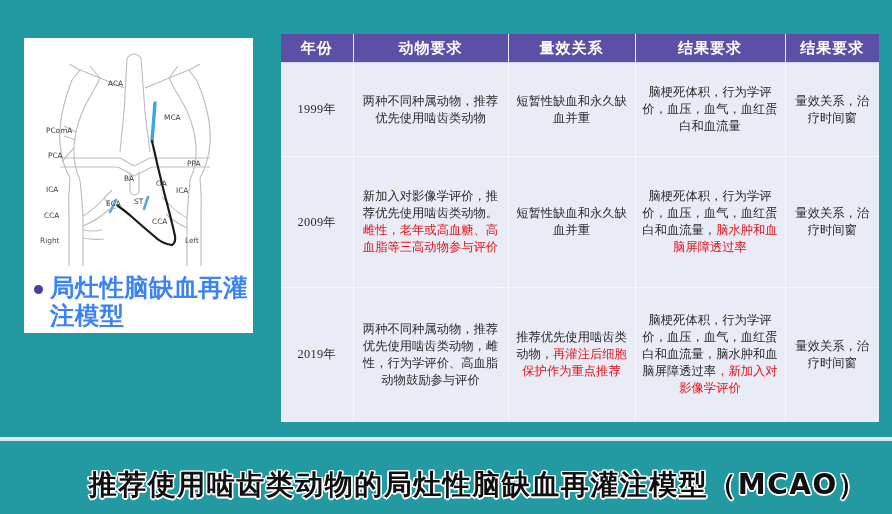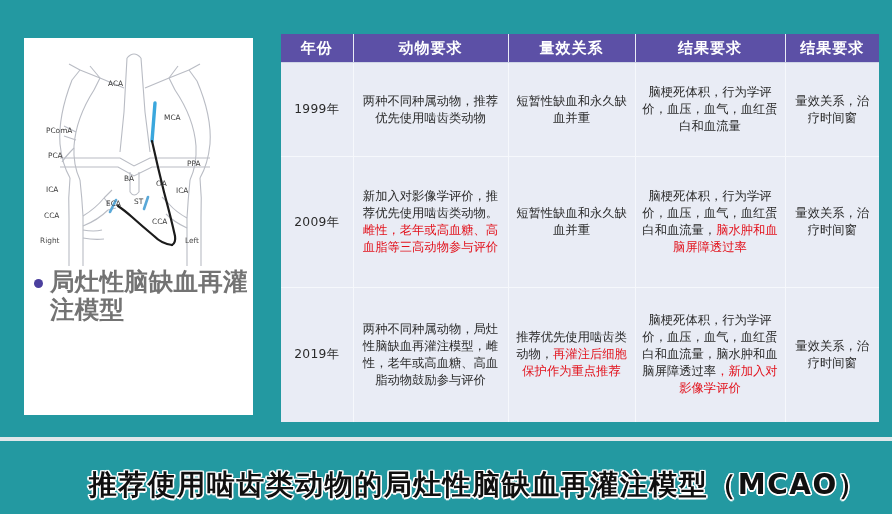--- a/index.html
+++ b/index.html
@@ -20,39 +20,39 @@
     background: #2399a1;
     overflow: hidden;
   }
 
   
   #left-card {
     position: absolute;
     left: 24px;
     top: 38px;
     width: 229px;
-    height: 377px;
+    height: 295px;
     background: #ffffff;
     box-sizing: border-box;
   }
   #diagram-wrap {
     position: absolute;
     left: 0;
     top: 2px;
     width: 229px;
     height: 228px;
   }
   #diagram-wrap svg { display: block; }
 
   #bullets {
     position: absolute;
     left: 8px;
-    top: 230px;
+    top: 236px;
     width: 221px;
-    color: #737373;
+    color: #3b82f6;
     font-family: "DejaVu Sans", "Liberation Sans", sans-serif;
     font-weight: 700;
     font-size: 24.5px;
     line-height: 1.14;
   }
   .bullet-row {
     display: flex;
     align-items: flex-start;
     margin: 0 0 1px 0;
   }
@@ -106,20 +106,21 @@
     vertical-align: middle;
     padding: 8px 5px;
     border-right: 1px solid #f6f8fc;
     border-bottom: 1px solid #f6f8fc;
   }
   table.req-table td:last-child { border-right: none; }
   table.req-table tr:last-child td { border-bottom: none; }
   td.year-cell {
     font-size: 13.5px;
     letter-spacing: 0.3px;
+    font-family: Liberation Serif, serif;
   }
   .red { color: #e2121c; font-weight: 400; }
 
   
   #banner-line {
     position: absolute;
     left: 0;
     top: 437px;
     width: 892px;
     height: 4px;
@@ -315,21 +316,21 @@
         </tr>
         <tr style="height:131px">
           <td class="year-cell">2009年</td>
           <td><span>新加入对影像学评价，推荐优先使用啮齿类动物。</span><span class="red">雌性，老年或高血糖、高血脂等三高动物参与评价</span></td>
           <td><span>短暂性缺血和永久缺血并重</span><span class="red"></span></td>
           <td><span>脑梗死体积，行为学评价，血压，血气，血红蛋白和血流量，</span><span class="red">脑水肿和血脑屏障透过率</span></td>
           <td>量效关系，治疗时间窗</td>
         </tr>
         <tr style="height:134px">
           <td class="year-cell">2019年</td>
-          <td><span>两种不同种属动物，局灶性脑缺血再灌注模型，雌性，老年或高血糖、高血脂动物鼓励参与评价</span><span class="red"></span></td>
+          <td><span>两种不同种属动物，推荐优先使用啮齿类动物，雌性，行为学评价、高血脂动物鼓励参与评价</span><span class="red"></span></td>
           <td><span>推荐优先使用啮齿类动物，</span><span class="red">再灌注后细胞保护作为重点推荐</span></td>
           <td><span>脑梗死体积，行为学评价，血压，血气，血红蛋白和血流量，脑水肿和血脑屏障透过率</span><span class="red">，新加入对影像学评价</span></td>
           <td>量效关系，治疗时间窗</td>
         </tr>
       </tbody>
     </table>
   </div>
 
   <div id="banner-line"></div>
   <div id="banner">

